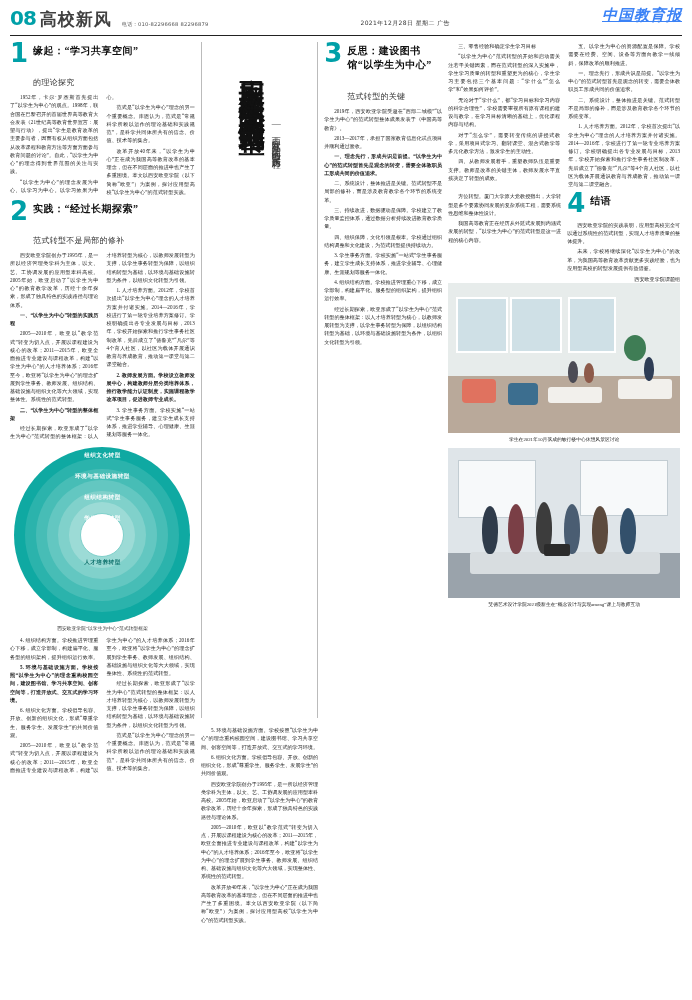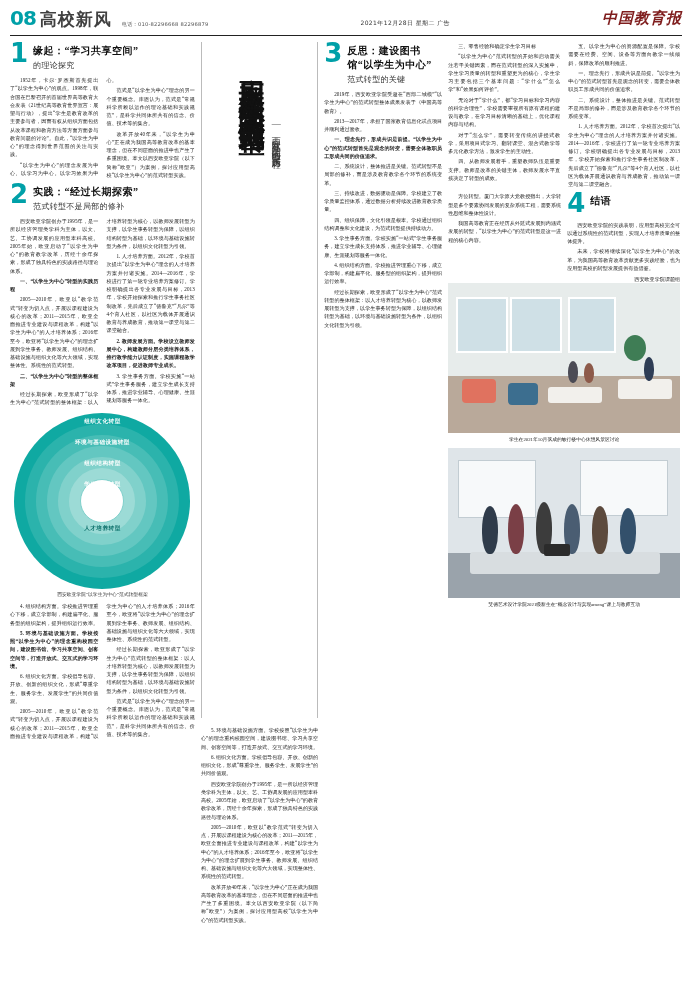--- a/index.html
+++ b/index.html
@@ -4,43 +4,43 @@
 <style>
   html,body{margin:0;padding:0;}
   body{
     width:692px;height:1000px;background:#ffffff;
     font-family:"Liberation Serif", serif;
     color:#111;overflow:hidden;position:relative;
   }
   .page{width:692px;height:1000px;position:relative;box-sizing:border-box;padding:6px 10px 6px 10px;}
 
   
-  .masthead{display:flex;align-items:center;justify-content:space-between;border-bottom:1px solid #222;padding-bottom:4px;}
+  .masthead{display:flex;align-items:flex-start;justify-content:space-between;border-bottom:1px solid #222;padding-bottom:4px;}
   .mast-left{display:flex;align-items:baseline;gap:4px;}
   .page-num{font-family:"DejaVu Sans",sans-serif;font-weight:bold;font-size:20px;color:#00a0a8;letter-spacing:-1px;}
   .section-title{font-size:17px;font-weight:bold;letter-spacing:1px;color:#404040;font-family:"DejaVu Sans",sans-serif;}
   .mast-contact{font-size:5.2px;color:#555;margin-left:6px;letter-spacing:.2px;align-self:flex-end;padding-bottom:3px;font-family:"DejaVu Sans",sans-serif;}
   .mast-mid{font-size:6px;color:#333;align-self:flex-end;padding-bottom:3px;letter-spacing:.4px;font-family:"DejaVu Sans",sans-serif;}
-  .mast-right{font-family:"DejaVu Serif",serif;font-style:italic;font-weight:bold;font-size:15px;color:#7f1d1d;letter-spacing:1px;}
+  .mast-right{font-family:"DejaVu Serif",serif;font-style:italic;font-weight:bold;font-size:15px;color:#3b82f6;letter-spacing:1px;text-decoration:underline;}
 
   
   .body-wrap{display:flex;gap:6px;margin-top:6px;height:952px;}
   .col{box-sizing:border-box;}
   .col-left{width:186px;}
   .col-center{width:118px;position:relative;}
   .col-right{width:360px;display:flex;gap:6px;}
   .rcol{width:118px;}
   .rcol-wide{width:232px;}
 
   
   .head{display:flex;align-items:flex-start;gap:5px;margin-bottom:5px;}
   .head .num{font-family:"DejaVu Sans",sans-serif;font-size:26px;font-weight:bold;color:#00a0a8;line-height:.9;}
   .head .htxt{padding-top:2px;}
   .head .h1{font-size:10px;font-weight:bold;letter-spacing:.5px;color:#111;}
-  .head .h2{font-size:8px;color:#333;margin-top:2px;letter-spacing:.3px;}
+  .head .h2{font-size:8px;color:#333;margin-top:19px;letter-spacing:.3px;}
 
   
   .tcol{columns:2;column-gap:8px;column-rule:0;font-size:5.1px;line-height:1.62;text-align:justify;color:#1a1a1a;letter-spacing:.1px;}
   .tcol p{margin:0 0 2px 0;text-indent:10px;}
   .tcol .sub{font-weight:bold;text-indent:10px;}
   .one{font-size:5.1px;line-height:1.62;text-align:justify;color:#1a1a1a;}
   .one p{margin:0 0 2px 0;text-indent:10px;}
   .one p.sub{font-weight:bold;}
 
   

